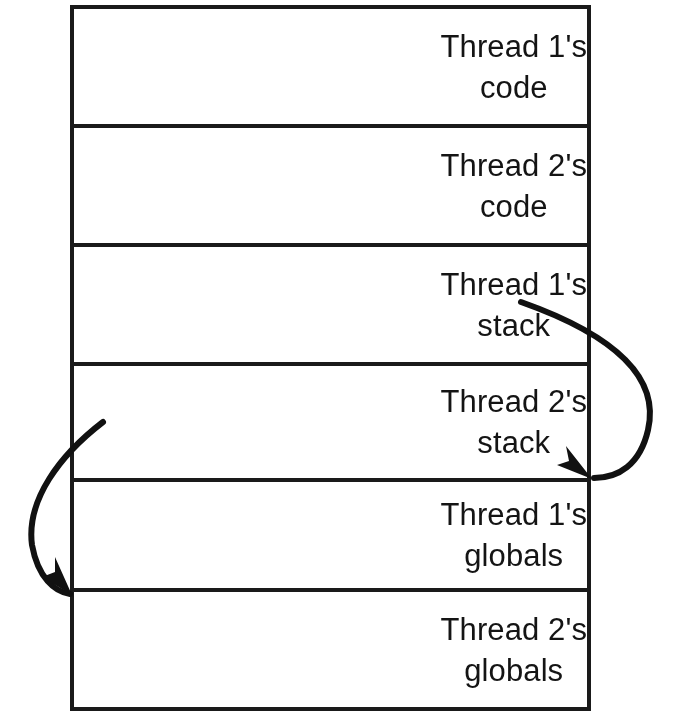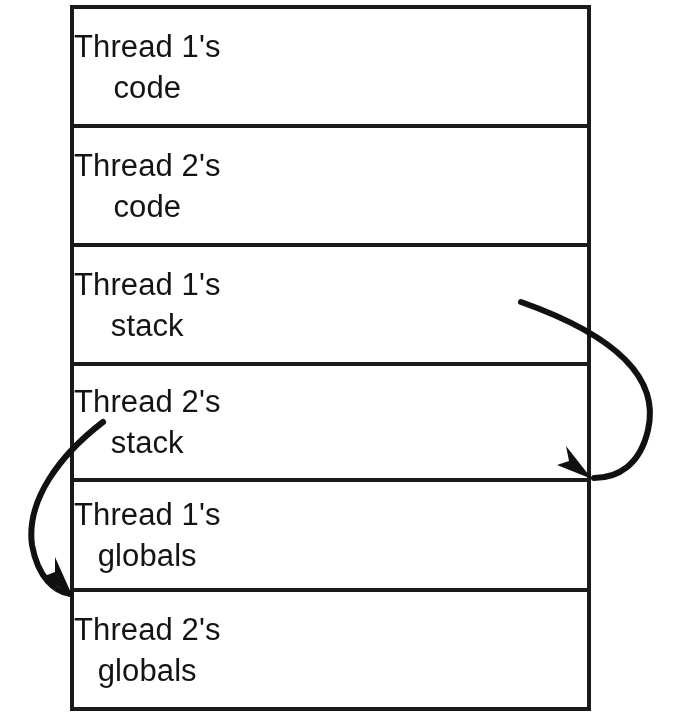--- a/index.html
+++ b/index.html
@@ -31,21 +31,21 @@
     background: #ffffff;
     z-index: 2;
   }
   .mem-row {
     position: absolute;
     left: 0;
     width: 100%;
     box-sizing: border-box;
     display: flex;
     align-items: center;
-    justify-content: flex-start;
+    justify-content: flex-end;
     border-bottom: 4px solid #1a1a1a;
     background: #ffffff;
   }
   .mem-row.last {
     border-bottom: none;
   }
   .mem-label {
     font-size: 31px;
     line-height: 41px;
     color: #141414;

